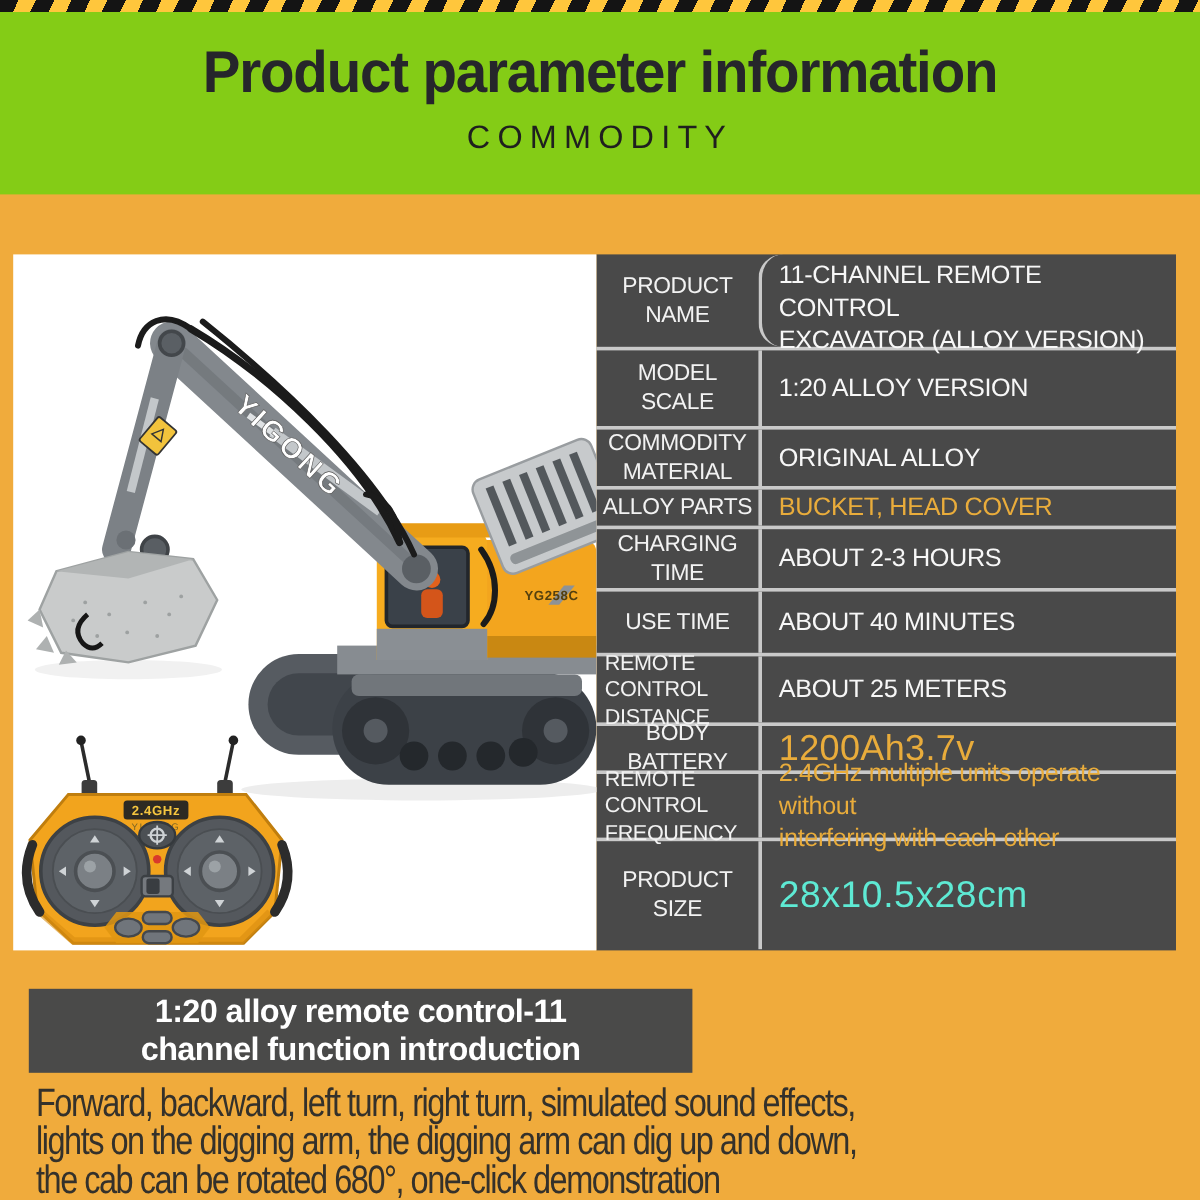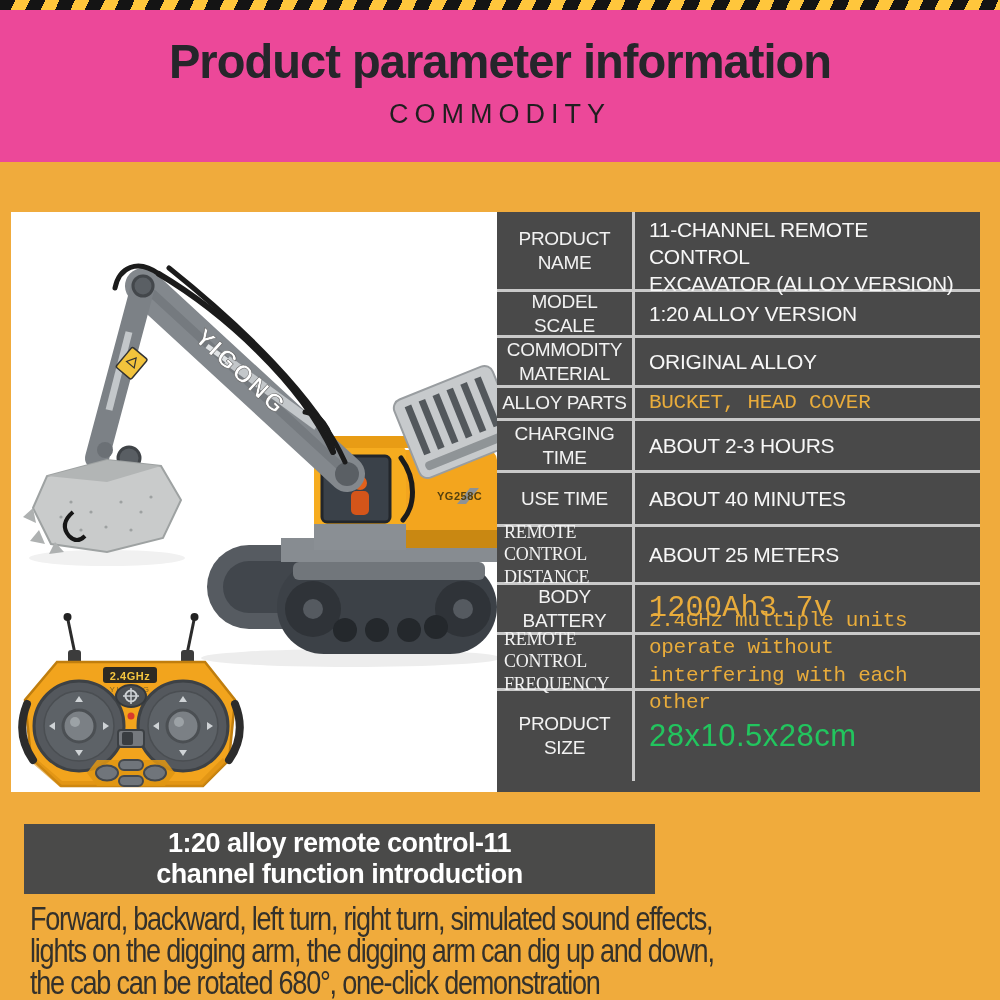--- a/index.html
+++ b/index.html
@@ -5,55 +5,55 @@
   html,body{margin:0;padding:0;}
   body{
     width:1000px;height:1000px;overflow:hidden;position:relative;
     background:#F0AB3C;
     font-family:"Liberation Sans",sans-serif;
   }
   .hazard{
     height:10px;
     background:repeating-linear-gradient(115deg,#141414 0 14px,#FFC63C 14px 27px);
   }
-  .header{background:#ec4899;height:152px;}
+  .header{background:#84cc16;height:152px;}
   .page-title{
     margin:0;padding-top:25px;text-align:center;
     font-size:49px;line-height:53px;font-weight:bold;
     letter-spacing:-1px;color:#26262B;transform:scaleX(.96);
   }
   .page-subtitle{
     margin-top:11px;text-align:center;font-size:27px;font-weight:400;
     letter-spacing:6px;color:#1F1F1F;
   }
   .card{display:flex;margin:50px 20px 0 11px;height:580px;}
   .photo-panel{width:486px;flex:none;background:#FFFFFF;position:relative;}
   .photo-panel svg{position:absolute;left:0;top:0;}
   .spec-table{flex:1;background:#494949;display:flex;flex-direction:column;}
   .row{display:flex;box-sizing:border-box;border-bottom:3px solid #C9C9C9;}
   .row:last-child{border-bottom:none;}
   .label{
     width:135px;flex:none;box-sizing:border-box;display:flex;align-items:center;
     justify-content:center;text-align:center;color:#F2F2F2;
     font-size:19px;line-height:1.25;letter-spacing:-.3px;padding:13px 3px;
   }
-  .row.left .label{justify-content:flex-start;text-align:left;padding-left:7px;font-size:18px;font-family:Liberation Serif, serif;}
+  .row.left .label{justify-content:flex-start;text-align:left;padding-left:7px;font-size:18px;}
   .value{
     flex:1;border-left:3px solid #C9C9C9;display:flex;flex-direction:column;
     justify-content:center;padding:0 8px 0 14px;color:#F7F7F7;
     font-size:21px;line-height:1.3;letter-spacing:-.3px;
   }
-  .value.accent{color:#E9AC3B;font-family:Liberation Mono, monospace;}
+  .value.accent{color:#E9AC3B;}
   .value.big{font-size:30px;letter-spacing:.3px;}
-  .value.xl{font-size:31px;letter-spacing:.5px;color:#22c55e;}
-  .row.first .value{padding-top:12px;}
-  .rh1{height:80px}.rh2{height:46px}.rh3{height:50px}.rh4{height:33px}.rh5{height:52px}
-  .rh6{height:54px}.rh7{height:58px}.rh8{height:50px}.rh9{height:56px}.rh10{height:90px}
+  .value.xl{font-size:31px;letter-spacing:.5px;color:#5eead4;}
+  .row.first .value{padding-top:12px;border-radius:20px;}
+  .rh1{height:80px}.rh2{height:66px}.rh3{height:50px}.rh4{height:33px}.rh5{height:52px}
+  .rh6{height:54px}.rh7{height:58px}.rh8{height:40px}.rh9{height:56px}.rh10{height:90px}
   .intro-box{
-    width:631px;margin:32px 0 0 24px;background:#4A4A49;color:#FFFFFF;
+    width:553px;margin:32px 0 0 24px;background:#4A4A49;color:#FFFFFF;
     text-align:center;font-size:27px;font-weight:bold;line-height:31px;
     padding:4px 0 4px;letter-spacing:-.5px;box-sizing:border-box;
   }
   .intro-body{
     margin:9px 0 0 30px;font-size:33px;line-height:32px;color:#34312B;
     letter-spacing:-1.5px;transform:scaleX(.82);transform-origin:left top;
     white-space:nowrap;font-weight:400;
   }
   svg text{font-family:"Liberation Sans",sans-serif;}
 </style>

